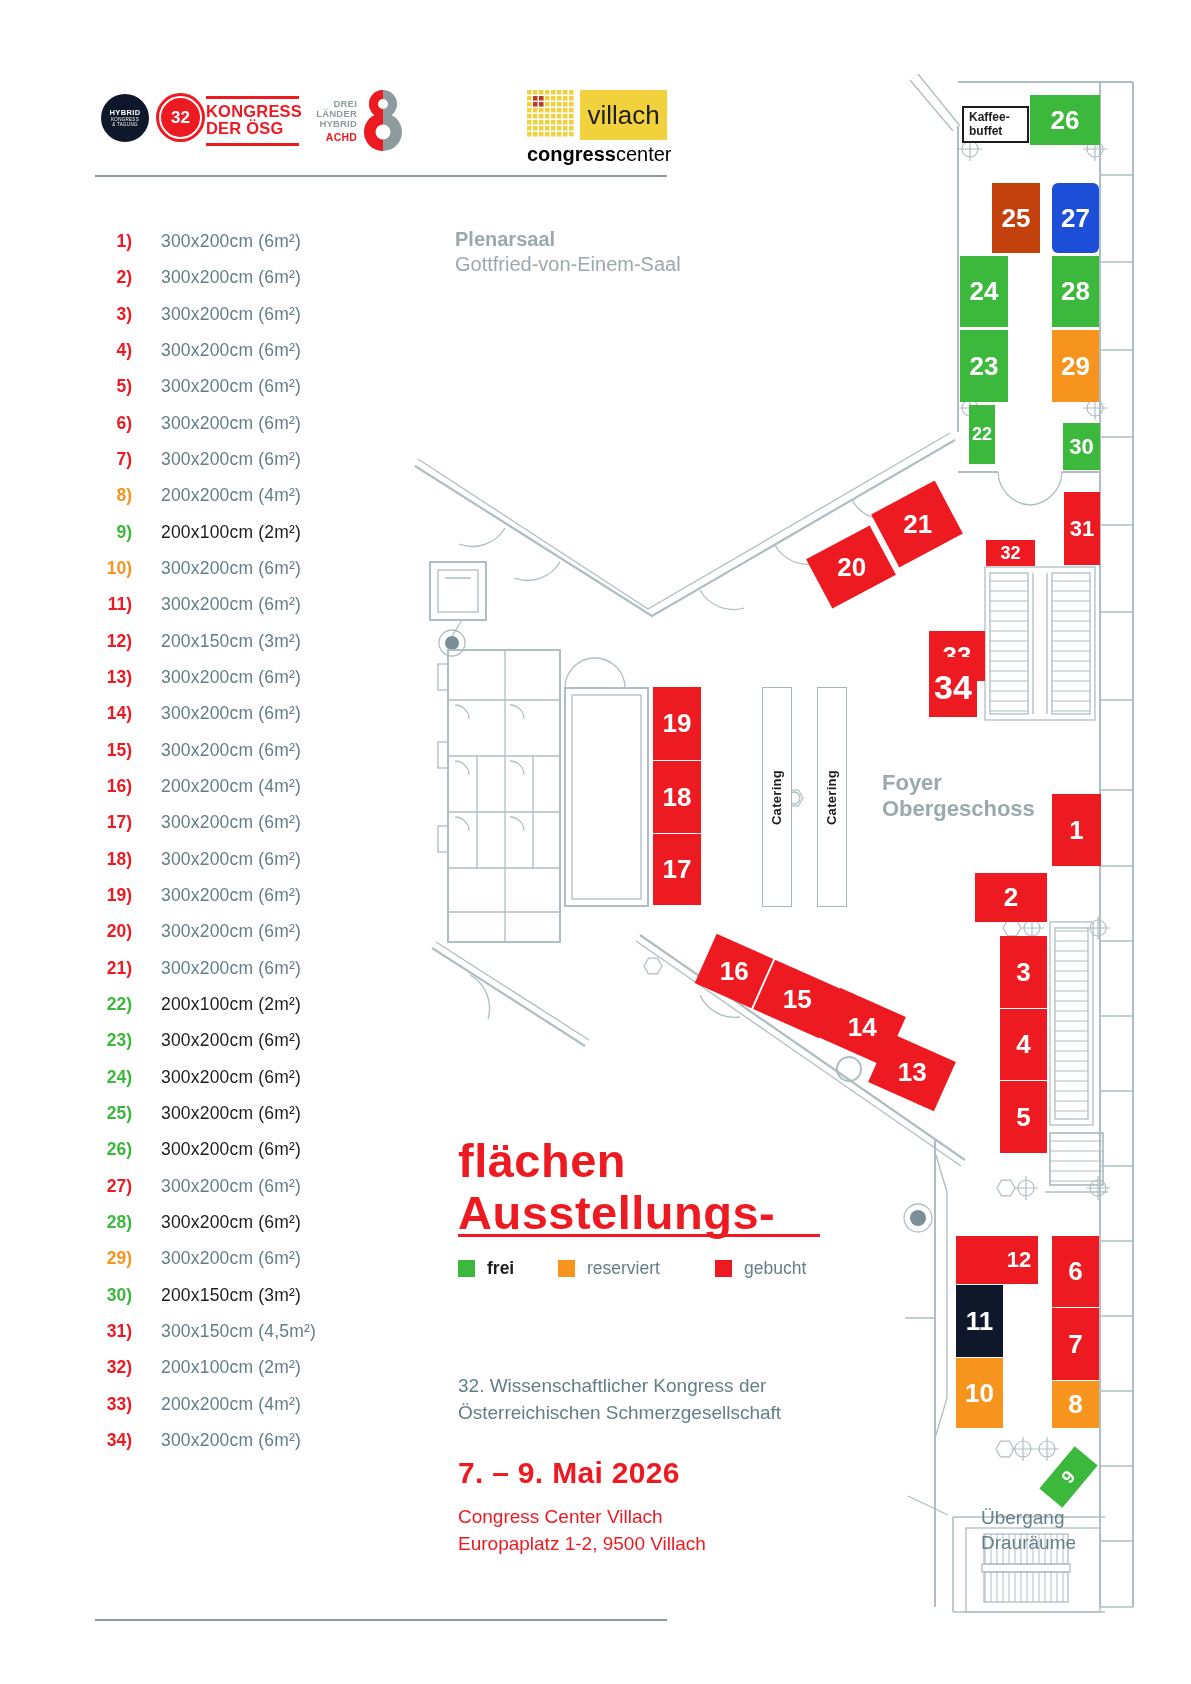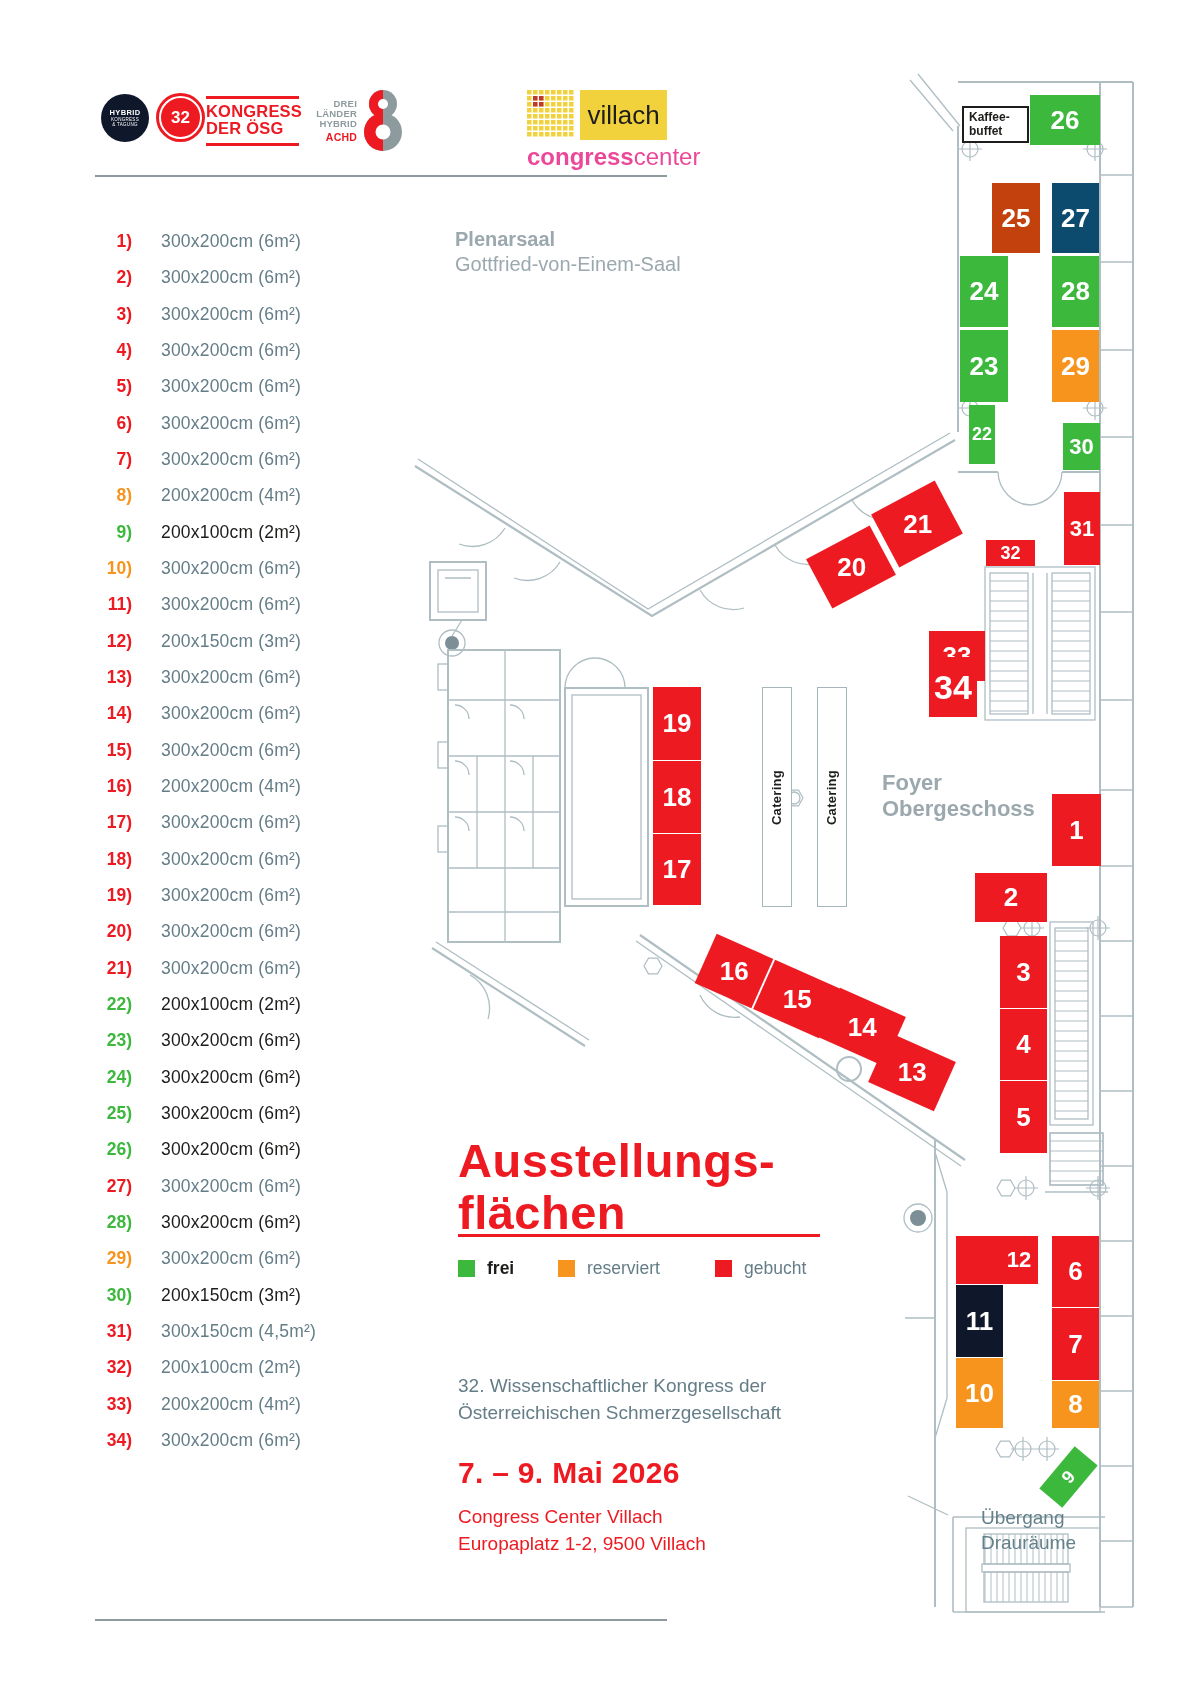--- a/index.html
+++ b/index.html
@@ -21,21 +21,21 @@
   .logo-kongress{position:absolute;left:206px;top:96px;width:93px;
     border-top:3px solid #EE1A22;border-bottom:3px solid #EE1A22;padding:4px 0 5px 0;
     color:#EE1A22;font-weight:800;font-size:16.5px;line-height:1.05;letter-spacing:.2px;}
   .logo-achd{position:absolute;left:300px;top:99px;width:57px;text-align:right;
     color:#8E9B9E;font-weight:800;font-size:9.5px;line-height:1.05;letter-spacing:.2px;}
   .logo-achd .sub{color:#EE1A22;font-size:10.5px;margin-top:3px;}
   .logo-8{position:absolute;left:360px;top:87px;}
   .dots{position:absolute;left:527px;top:90px;}
   .villach-box{position:absolute;left:580px;top:90px;width:87px;height:50px;background:#F2D23C;
     display:flex;align-items:center;justify-content:center;color:#1D1D1B;font-size:26px;}
-  .cc-line{position:absolute;left:527px;top:143px;font-size:24px;color:#ec4899;}
+  .cc-line{position:absolute;left:527px;top:143px;font-size:20px;color:#000000;}
   .cc-line b{font-weight:700;}
   
   .booth-list{position:absolute;left:92px;top:231px;width:280px;height:1240px;}
   .list-row{position:absolute;left:0;height:24px;display:flex;align-items:baseline;}
   .list-num{display:inline-block;width:40px;text-align:right;font-weight:700;font-size:17.5px;}
   .list-size{margin-left:29px;font-size:17.5px;letter-spacing:.2px;}
   
   .plenarsaal{position:absolute;left:455px;top:227px;color:#9BA8AD;font-size:20px;line-height:25px;}
   .plenarsaal .t{font-weight:700;}
   .foyer-label{position:absolute;left:882px;top:770px;color:#9BA8AD;font-size:22px;font-weight:700;line-height:26px;}
@@ -376,21 +376,21 @@
   <div>Drauräume</div>
 </div>
 
 <div>
     <div class="booth" style="left: 1030px; top: 95px; width: 70px; height: 50px; background: rgb(60, 184, 60);">
       <span style="font-size: 26px;">26</span>
     </div>
     <div class="booth" style="left: 960px; top: 183px; width: 48px; height: 70px; background: #c2410c; margin-left: 32px;">
       <span style="font-size: 26px;">25</span>
     </div>
-    <div class="booth" style="left: 1052px; top: 183px; width: 47px; height: 70px; background: #0c4a6e;">
+    <div class="booth" style="left: 1052px; top: 183px; width: 47px; height: 70px; background: #1d4ed8; border-radius: 6px;">
       <span style="font-size: 26px;">27</span>
     </div>
     <div class="booth" style="left: 960px; top: 256px; width: 48px; height: 71px; background: rgb(60, 184, 60);">
       <span style="font-size: 26px;">24</span>
     </div>
     <div class="booth" style="left: 1052px; top: 256px; width: 47px; height: 71px; background: rgb(60, 184, 60);">
       <span style="font-size: 26px;">28</span>
     </div>
     <div class="booth" style="left: 960px; top: 330px; width: 48px; height: 72px; background: rgb(60, 184, 60);">
       <span style="font-size: 26px;">23</span>
@@ -475,22 +475,22 @@
     </div>
     <div class="booth" style="left: 1052px; top: 1381px; width: 47px; height: 47px; background: rgb(247, 148, 30);">
       <span style="font-size: 26px;">8</span>
     </div>
     <div class="booth" style="left: 1041px; top: 1462px; width: 55px; height: 30px; background: rgb(60, 184, 60); transform: rotate(-50deg);">
       <span style="font-size: 18px;">9</span>
     </div>
   </div>
 
 <div class="main-title">
+  <div>flächen</div>
   <div>Ausstellungs-</div>
-  <div>flächen</div>
 </div>
 <div class="red-line"></div>
 <div class="legend">
     <div class="legend-item" style="left: 0px;">
       <span class="legend-square" style="background: rgb(60, 184, 60);"></span>
       <span class="legend-label" style="color: rgb(29, 29, 27); font-weight: 700;">frei</span>
     </div>
     <div class="legend-item" style="left: 100px;">
       <span class="legend-square" style="background: rgb(247, 148, 30);"></span>
       <span class="legend-label" style="color: rgb(100, 125, 135);">reserviert</span>

